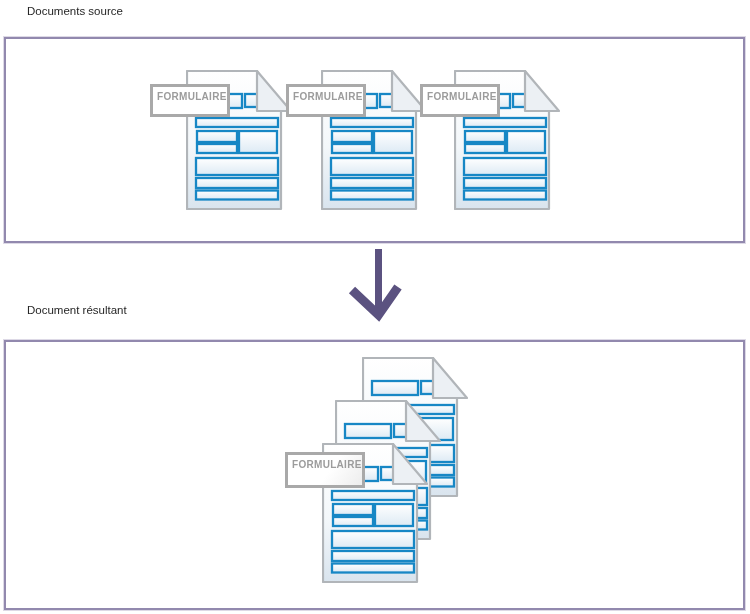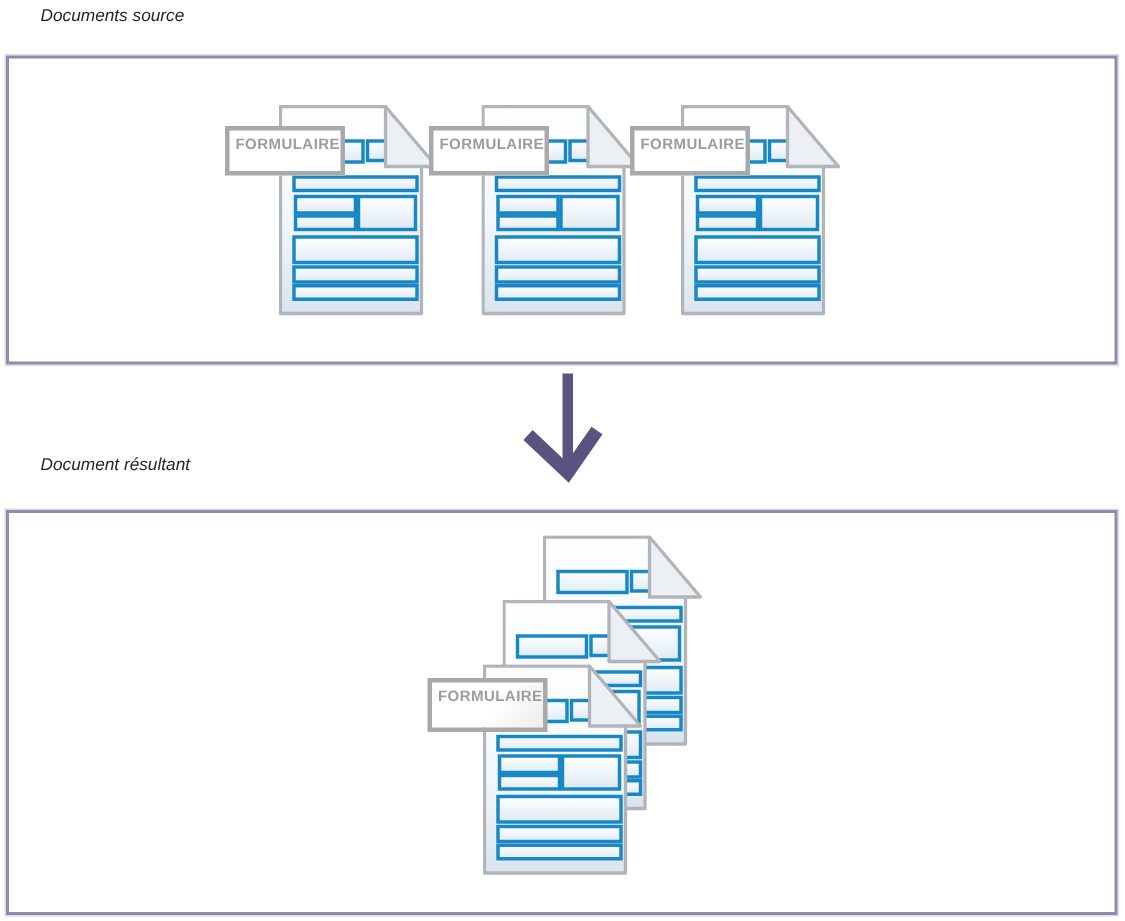--- a/index.html
+++ b/index.html
@@ -1,18 +1,18 @@
 <!DOCTYPE html>
 <html><head>
 <meta charset="utf-8">
 <style>
   html,body{margin:0;padding:0;background:#ffffff;}
   .canvas{position:relative;width:750px;height:614px;background:#fff;overflow:hidden;
           font-family:"Liberation Sans",sans-serif;}
-  .heading{position:absolute;font-size:11.5px;line-height:1.1;color:#262626;white-space:nowrap;font-style:italic;}
+  .heading{position:absolute;font-size:11.5px;line-height:1.1;color:#262626;white-space:nowrap;}
   #heading-source{left:27px;top:5px;}
   #heading-result{left:27px;top:304px;}
   .panel{position:absolute;left:4px;width:737px;background:#fff;border:2px solid #9289ae;
          box-shadow:0 0 0 1px #ddd9e6;}
   #panel-source{top:37px;height:202px;}
   #panel-result{top:340px;height:266px;}
   .doc{position:absolute;width:106px;height:141px;}
   #src-doc-1{left:186px;top:70px;}
   #src-doc-2{left:321px;top:70px;}
   #src-doc-3{left:454px;top:70px;}

